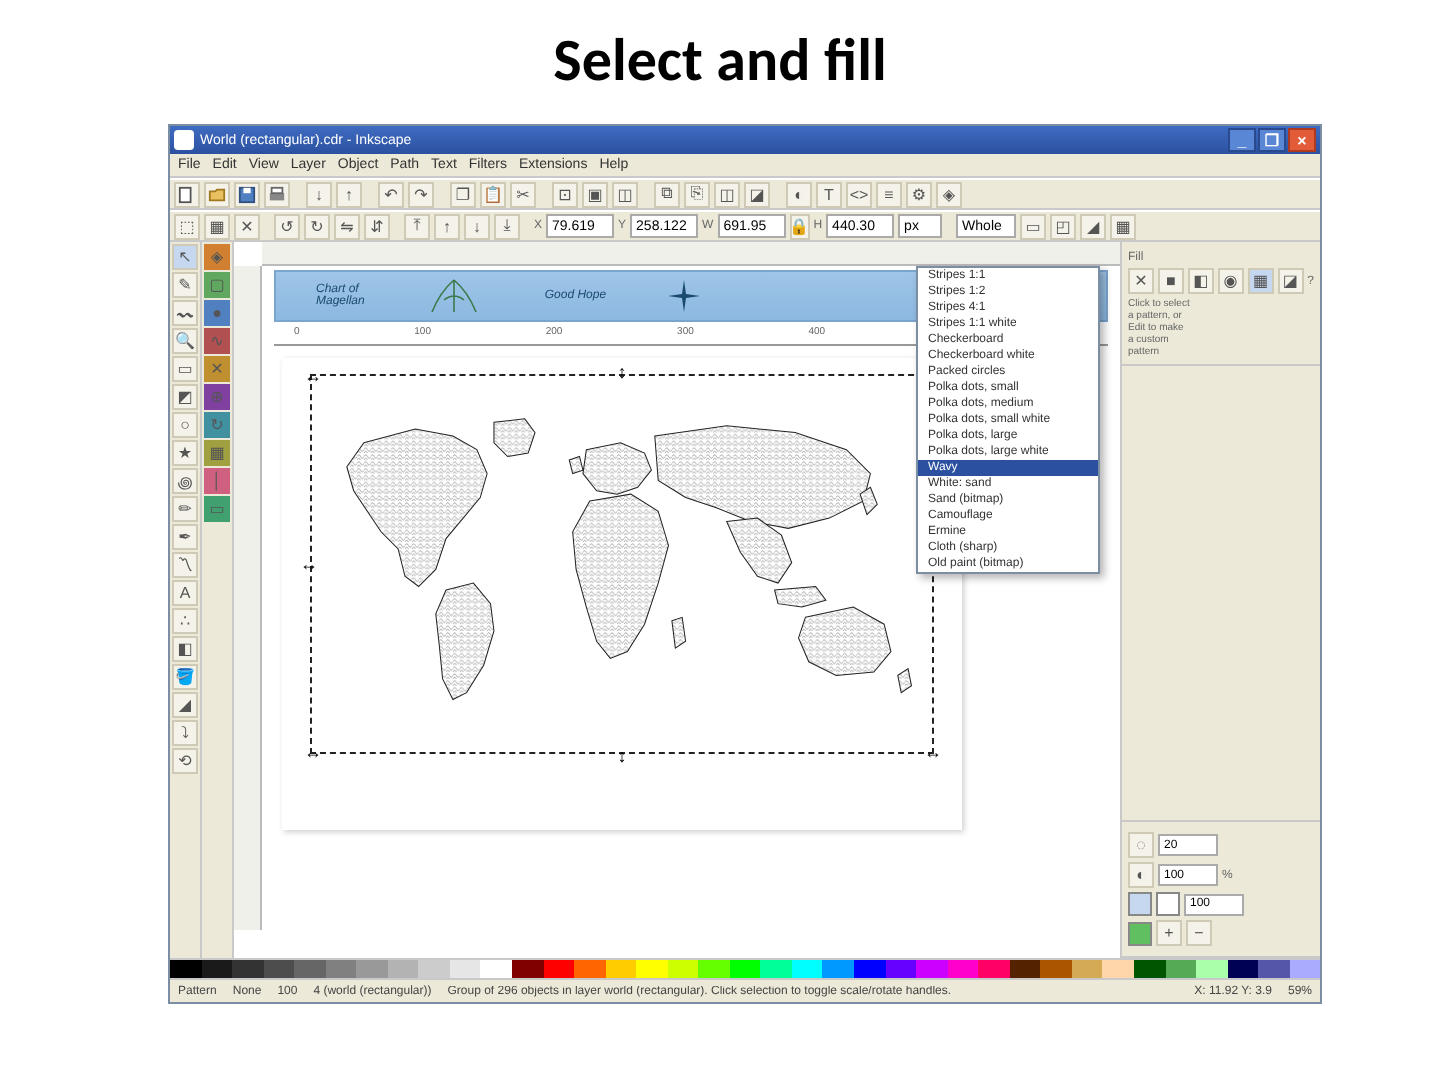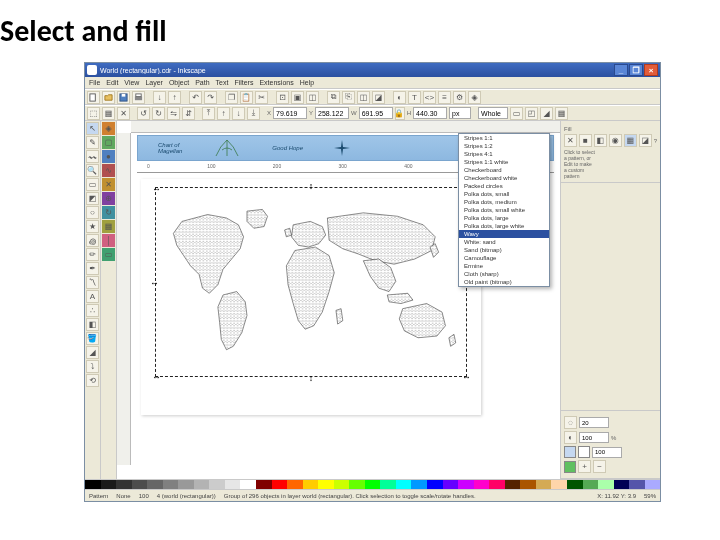--- a/index.html
+++ b/index.html
@@ -1,17 +1,17 @@
 <!DOCTYPE html>
 <html><head>
 <meta charset="utf-8">
 <style>
   * { box-sizing: border-box; margin: 0; padding: 0; }
   body { font-family: Tahoma, Arial, sans-serif; font-size: 8px; background: #fff; width: 720px; height: 540px; overflow: hidden; position: relative; }
-  .slide-title { font-family: Calibri, Arial, sans-serif; font-size: 30px; font-weight: bold; text-align: left; padding: 12px 0 6px; }
+  .slide-title { font-family: Calibri, Arial, sans-serif; font-size: 30px; font-weight: bold; text-align: center; padding: 12px 0 6px; }
   .app-window { position: absolute; left: 84px; top: 62px; width: 577px; height: 440px; background: #ece9d8; border: 1px solid #7b8ea3; display: flex; flex-direction: column; }
   .titlebar { height: 14px; background: linear-gradient(#3f6cc1,#2b50a0); display: flex; align-items: center; color: #fff; font-size: 7px; padding: 0 2px; }
   .titlebar .t-text { flex: 1; white-space: nowrap; overflow: hidden; }
   .win-btn { width: 14px; height: 12px; margin-left: 1px; border: 1px solid #2a4a90; background: #5a86d6; display: flex; align-items: center; justify-content: center; font-size: 8px; font-weight: bold; }
   .win-btn.close { background: #e25c3a; border-color: #b03a1f; }
   .menubar { height: 12px; background: #ece9d8; display: flex; align-items: center; gap: 6px; padding: 0 4px; font-size: 7px; color: #333; border-bottom: 1px solid #c9c9c9; }
   .menubar span { cursor: default; }
   .toolbar-row { height: 16px; background: #ece9d8; display: flex; align-items: center; gap: 2px; padding: 0 2px; border-top: 1px solid #fff; border-bottom: 1px solid #c9c9c9; }
   .tbtn { width: 13px; height: 13px; background: #f5f3e9; border: 1px solid #cfcab5; display: flex; align-items: center; justify-content: center; font-size: 8px; color: #555; }
   .tbtn svg { width: 9px; height: 9px; }

